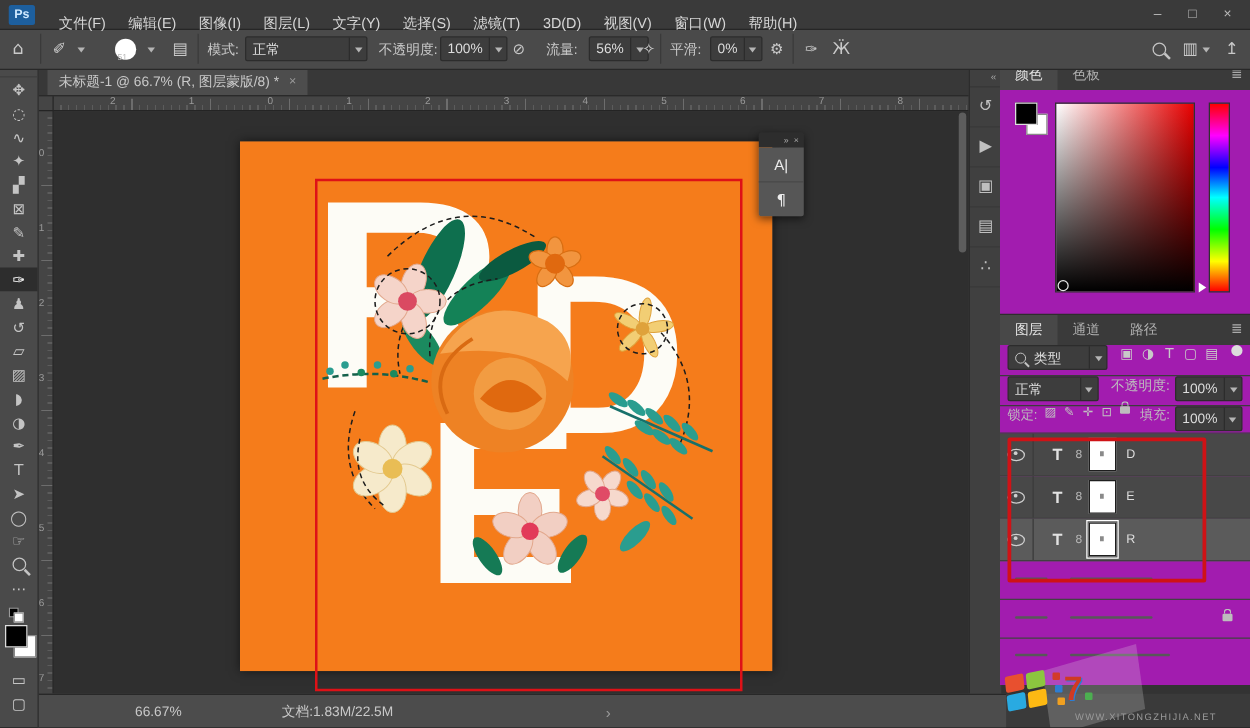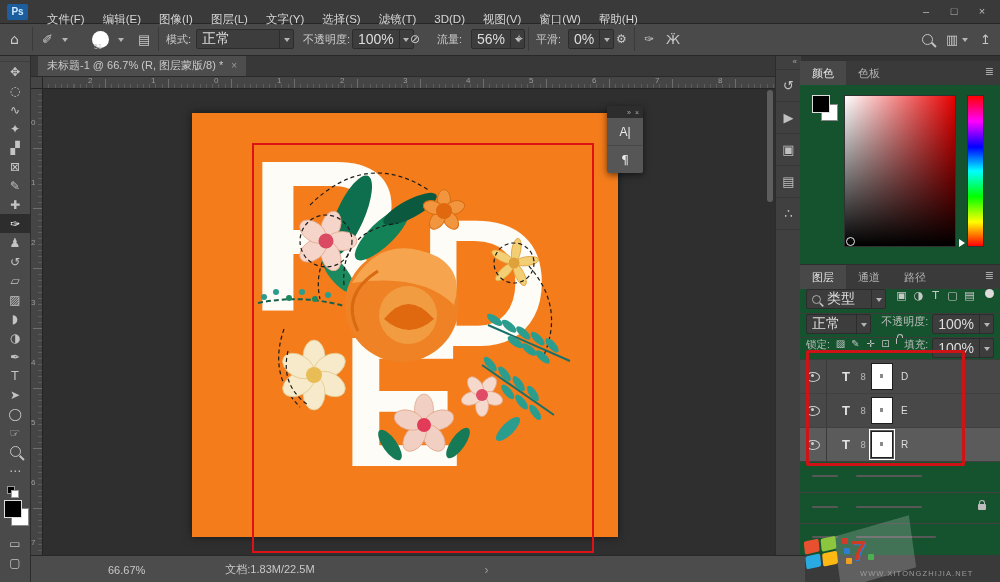--- a/index.html
+++ b/index.html
@@ -12,21 +12,21 @@
   .pslogo{width:21px;height:16px;background:#1d5f9e;color:#cfe9ff;font-size:10px;font-weight:bold;display:flex;align-items:center;justify-content:center;border-radius:2px;margin:0 10px 0 7px;}
   .menu-item{padding:0 9px;font-size:11.5px;color:#d6d6d6;line-height:23px;cursor:default;}
   .winbtns{position:absolute;right:4px;top:0;height:23px;display:flex;}
   .winbtn{width:28px;text-align:center;line-height:22px;font-size:11px;color:#bbb;}
 
   
   .optionsbar{position:absolute;top:23px;left:0;right:0;height:32px;background:#4a4a4a;border-bottom:1px solid #282828;z-index:19;}
   .ob{position:absolute;top:0;height:32px;display:flex;align-items:center;font-size:11px;color:#c9c9c9;}
   .vsep{position:absolute;top:4px;width:1px;height:24px;background:#3a3a3a;}
   .combo{display:flex;align-items:center;background:#3d3d3d;border:1px solid #2c2c2c;border-radius:2px;height:18px;}
-  .combo .val{padding:0 5px;font-size:14px;color:#ddd;white-space:nowrap;}
+  .combo .val{padding:0 5px;font-size:11px;color:#ddd;white-space:nowrap;}
   .ddbox{width:13px;height:18px;border-left:1px solid #2c2c2c;display:flex;align-items:center;justify-content:center;}
   .arrowdn{width:0;height:0;border:3px solid transparent;border-top:4px solid #b5b5b5;margin-top:4px;}
   .brushcircle{width:17px;height:17px;border-radius:50%;background:#fff;}
   .brushsz{position:absolute;top:20px;left:2px;font-size:7px;color:#bbb;}
   .mag{width:9px;height:9px;border:1.5px solid #c4c4c4;border-radius:50%;position:relative;display:inline-block;}
   .mag::after{content:'';position:absolute;width:6px;height:1.5px;background:#c4c4c4;transform:rotate(45deg);right:-5px;bottom:-2px;}
 
   
   .tabbar{position:absolute;left:30px;top:55px;width:745px;height:21px;background:#383838;border-bottom:1px solid #2a2a2a;z-index:5;}
   .doctab{position:absolute;left:8px;top:0;height:21px;background:#4d4d4d;display:flex;align-items:center;padding:0 9px;font-size:11px;color:#c9c9c9;gap:8px;}
@@ -66,21 +66,21 @@
   .fp-body{background:#565656;border-radius:0 0 2px 2px;}
   .fp-cell{height:27px;display:flex;align-items:center;justify-content:center;color:#ececec;font-size:12px;}
   .fp-cell:first-child{border-bottom:1px solid #484848;}
 
   
   .dockstrip{position:absolute;left:775px;top:55px;width:25px;height:500px;background:#404040;border-left:1px solid #2c2c2c;z-index:10;}
   .dockhead{height:14px;font-size:8px;color:#a8a8a8;text-align:right;padding-right:4px;line-height:14px;border-bottom:1px solid #363636;}
   .dockicon{height:31px;display:flex;align-items:center;justify-content:center;color:#c0c0c0;font-size:13px;border-bottom:1px solid #383838;}
 
   
-  .panels{position:absolute;left:800px;top:61px;width:200px;height:500px;background:#14532d;z-index:10;}
+  .panels{position:absolute;left:800px;top:48px;width:200px;height:500px;background:#a21caf;z-index:10;}
   .ptabs{height:24px;background:#3a3a3a;display:flex;align-items:stretch;position:relative;}
   .ptab{padding:0 12px;font-size:11px;color:#b0b0b0;line-height:24px;}
   .ptab.active{background:#484848;color:#e3e3e3;}
   .pmenu{position:absolute;right:6px;top:4px;font-size:11px;color:#aaa;}
 
   .colorpanel{position:relative;height:203px;border-bottom:1px solid #2e2e2e;}
   .cp-swb{position:absolute;left:12px;top:34px;width:16px;height:16px;background:#000;border:1px solid #ddd;z-index:2;}
   .cp-sww{position:absolute;left:21px;top:43px;width:15px;height:15px;background:#fff;border:1px solid #888;z-index:1;}
   .gradbox{position:absolute;left:44px;top:34px;width:110px;height:150px;border:1px solid #303030;
      background:linear-gradient(to bottom,rgba(0,0,0,0),#000),linear-gradient(to right,#fff,#e80000);}

